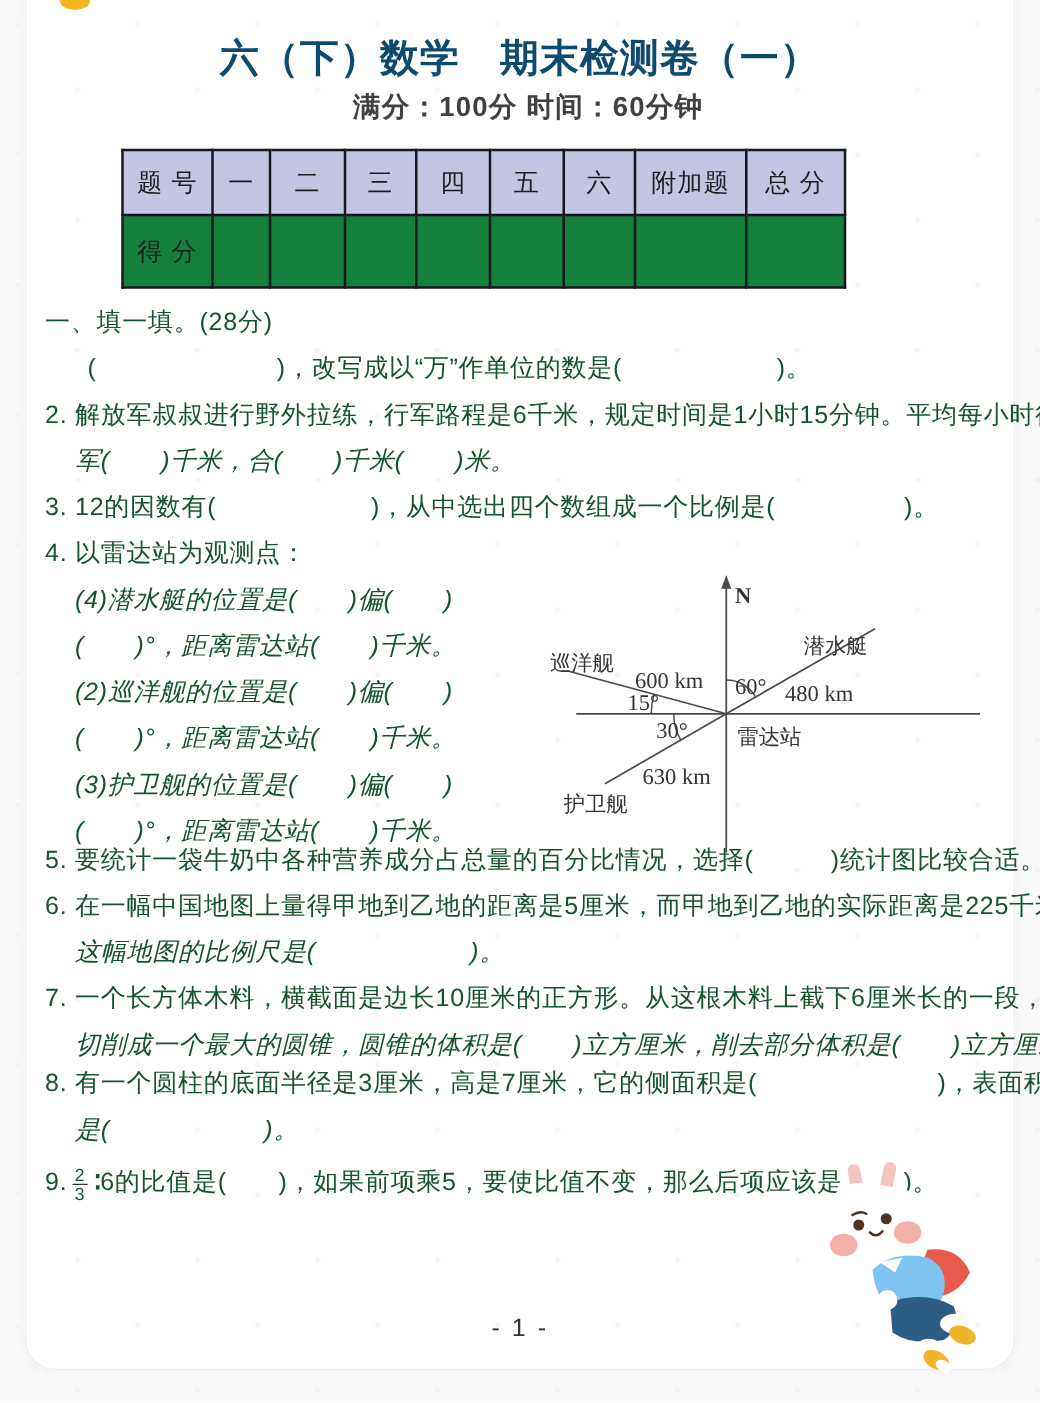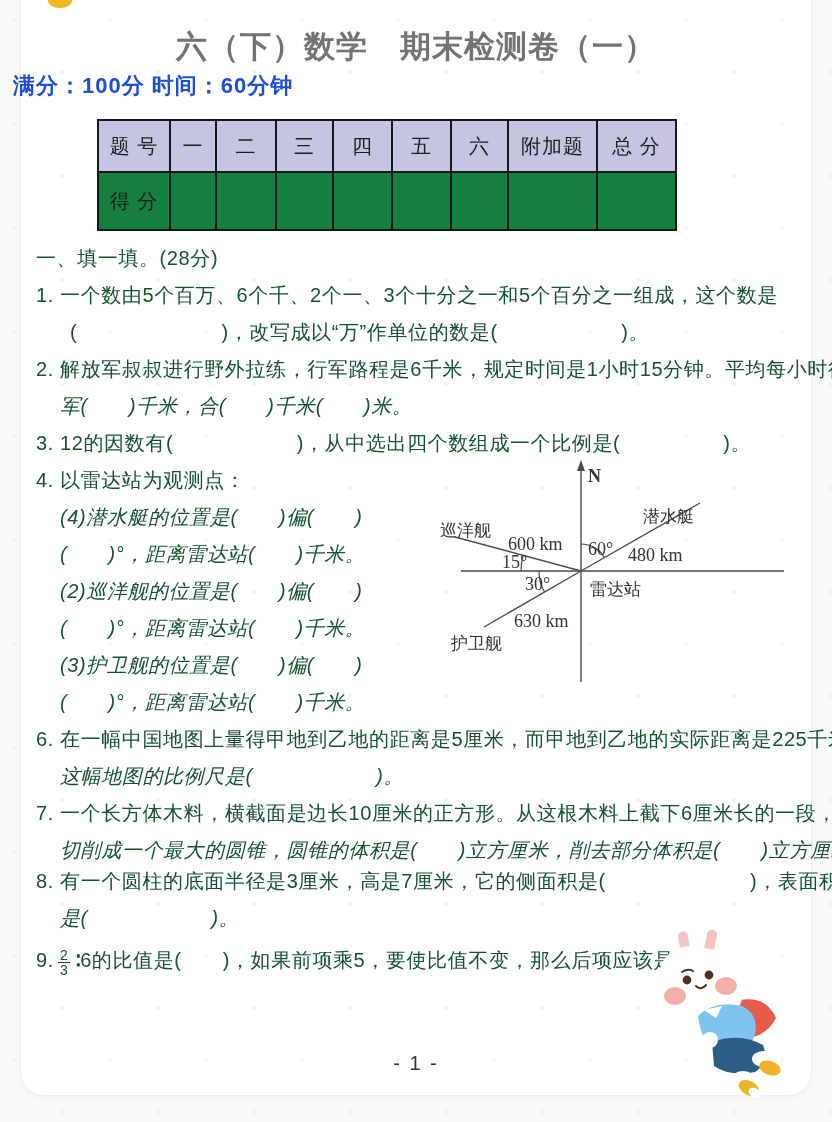--- a/index.html
+++ b/index.html
@@ -8,23 +8,23 @@
   .page::before{content:"";position:absolute;inset:0;z-index:1;pointer-events:none;opacity:.6;
         background-image:radial-gradient(#ececf1 1.5px, transparent 2.6px),
                          radial-gradient(#f0f0f4 1.5px, transparent 2.6px);
         background-size:96px 104px,96px 104px;
         background-position:14px 20px,62px 72px;}
   .card{position:absolute;left:20px;top:-26px;width:790px;height:1120px;background:#ffffff;
         border:1px solid #ececf2;border-radius:24px;box-shadow:0 2px 8px rgba(40,40,80,.04);z-index:0;}
   .ydot{position:absolute;left:48px;top:-7px;width:24px;height:15px;border-radius:50%;
         background:#f2b81e;z-index:2;}
   .title{position:absolute;left:0;right:0;top:26px;text-align:center;font-size:31px;font-weight:700;
-        letter-spacing:1px;color:#737373;z-index:2;}
-  .subtitle{position:absolute;left:13px;right:0;top:71px;text-align:left;font-size:22px;font-weight:600;
-        letter-spacing:1px;color:#1d4ed8;z-index:2;}
+        letter-spacing:1px;color:#0c4a6e;z-index:2;}
+  .subtitle{position:absolute;left:13px;right:0;top:71px;text-align:center;font-size:22px;font-weight:600;
+        letter-spacing:1px;color:#404040;z-index:2;}
   .score-table{position:absolute;left:97px;top:119px;z-index:2;}
   .score-table table{border-collapse:collapse;table-layout:fixed;}
   .score-table td{border:2px solid #17171f;text-align:center;font-size:20px;color:#1d1d1d;
         letter-spacing:1px;padding:0;margin-left:46px;}
   .score-table tr.hdr td{background:#c4c5e2;height:50px;}
   .score-table tr.scr td{height:56px;background:#15803d;}
   .content{position:absolute;left:36px;top:240px;width:780px;font-size:20px;letter-spacing:.6px;
         z-index:2;color:#14532d;}
   .line{height:37px;line-height:37px;white-space:nowrap;}
   .ind{padding-left:24px;font-style:italic;}
@@ -90,32 +90,32 @@
         <td></td>
         <td></td>
         <td></td>
       </tr>
     </tbody>
       </table>
   </div>
 
   <div class="content">
     <div class="line">一、填一填。(28分)</div>
-    <div class="line">1. 一个数由5个百万、6个千、2个一、3个十分之一和5个百分之一组成，这个数是</div>
     <div class="line ind2">(　　　　　　　)，改写成以“万”作单位的数是(　　　　　　)。</div>
     <div class="line">2. 解放军叔叔进行野外拉练，行军路程是6千米，规定时间是1小时15分钟。平均每小时行</div>
     <div class="line ind">军(　　)千米，合(　　)千米(　　)米。</div>
     <div class="line">3. 12的因数有(　　　　　　)，从中选出四个数组成一个比例是(　　　　　)。</div>
     <div class="line">4. 以雷达站为观测点：</div>
     <div class="line ind">(4)潜水艇的位置是(　　)偏(　　)</div>
     <div class="line ind">(　　)°，距离雷达站(　　)千米。</div>
     <div class="line ind">(2)巡洋舰的位置是(　　)偏(　　)</div>
     <div class="line ind">(　　)°，距离雷达站(　　)千米。</div>
     <div class="line ind">(3)护卫舰的位置是(　　)偏(　　)</div>
     <div class="line ind">(　　)°，距离雷达站(　　)千米。</div>
+    <div class="line pullup14">5. 要统计一袋牛奶中各种营养成分占总量的百分比情况，选择(　　　)统计图比较合适。</div>
     <div class="line">6. 在一幅中国地图上量得甲地到乙地的距离是5厘米，而甲地到乙地的实际距离是225千米，</div>
     <div class="line ind">这幅地图的比例尺是(　　　　　　)。</div>
     <div class="line">7. 一个长方体木料，横截面是边长10厘米的正方形。从这根木料上截下6厘米长的一段，</div>
     <div class="line ind">切削成一个最大的圆锥，圆锥的体积是(　　)立方厘米，削去部分体积是(　　)立方厘米。</div>
     <div class="line pullup6">8. 有一个圆柱的底面半径是3厘米，高是7厘米，它的侧面积是(　　　　　　　)，表面积</div>
     <div class="line ind">是(　　　　　　)。</div>
     <div class="line tall"><span>9.</span><span class="frac"><span class="num">2</span><span class="den">3</span></span><span>∶6的比值是(　　)，如果前项乘5，要使比值不变，那么后项应该是(　　)。</span></div>
   </div>
 
   <div class="diagram">

